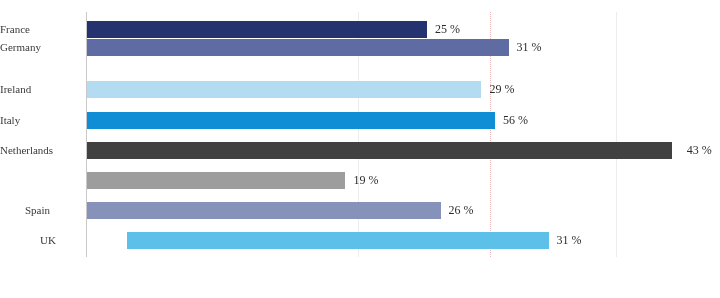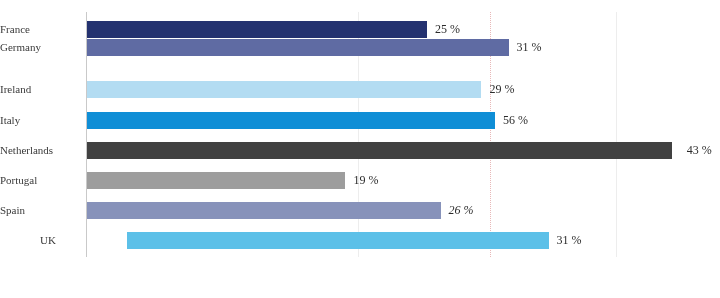--- a/index.html
+++ b/index.html
@@ -127,28 +127,27 @@
         <div class="cat-label" style="color: rgb(58, 58, 58);">Italy</div>
         <div class="bar" style="width: 408px; background: rgb(15, 142, 214);"></div>
         <div class="val-label" style="left: 503px; color: rgb(43, 43, 43);">56 %</div>
       </div>
       <div class="row" style="top: 129.8px;">
         <div class="cat-label" style="color: rgb(58, 58, 58);">Netherlands</div>
         <div class="bar" style="width: 584.8px; background: rgb(65, 65, 65);"></div>
         <div class="val-label" style="left: 679.8px; color: rgb(43, 43, 43); margin-left: 7px;">43 %</div>
       </div>
       <div class="row" style="top: 160px;">
-        <div class="cat-label" style="color: rgb(58, 58, 58);">Portugal</div>
         <div class="bar" style="width: 258.4px; background: rgb(157, 157, 157);"></div>
         <div class="val-label" style="left: 353.4px; color: rgb(43, 43, 43);">19 %</div>
       </div>
       <div class="row" style="top: 190.2px;">
-        <div class="cat-label" style="color: rgb(58, 58, 58);">Spain</div>
+        <div class="cat-label" style="color: rgb(58, 58, 58); padding-left: 25px;">Spain</div>
         <div class="bar" style="width: 353.6px; background: rgb(135, 146, 186);"></div>
-        <div class="val-label" style="left: 448.6px; color: rgb(43, 43, 43); font-style: italic;">26 %</div>
+        <div class="val-label" style="left: 448.6px; color: rgb(43, 43, 43);">26 %</div>
       </div>
       <div class="row" style="top: 220.4px; margin-left: 40px;">
         <div class="cat-label" style="color: rgb(58, 58, 58);">UK</div>
         <div class="bar" style="width: 421.6px; background: rgb(92, 192, 232);"></div>
         <div class="val-label" style="left: 516.6px; color: rgb(43, 43, 43);">31 %</div>
       </div>
     </div>
 
 </div>
 

